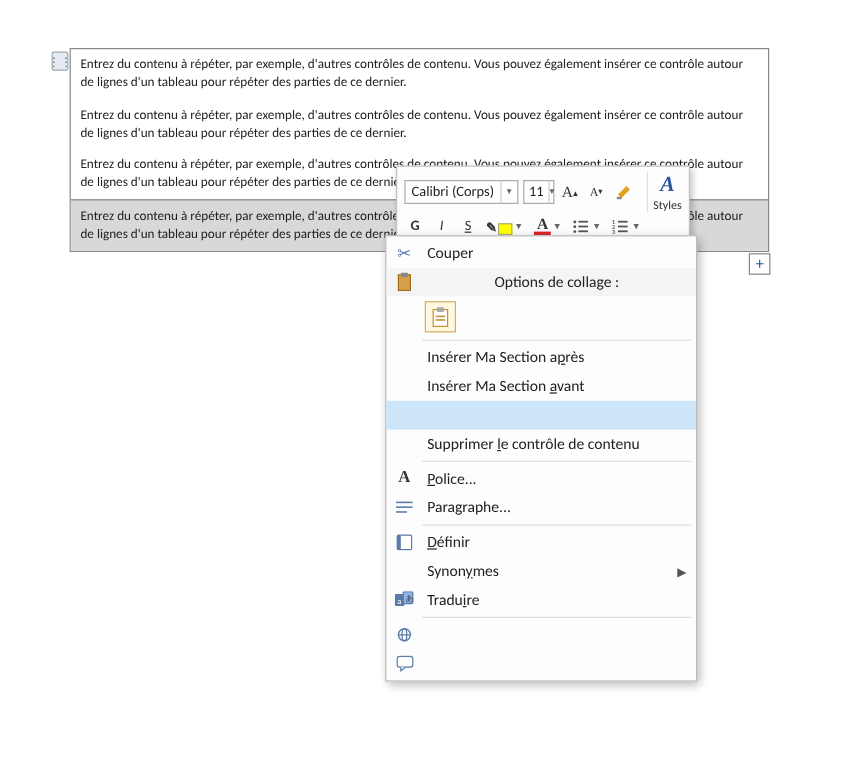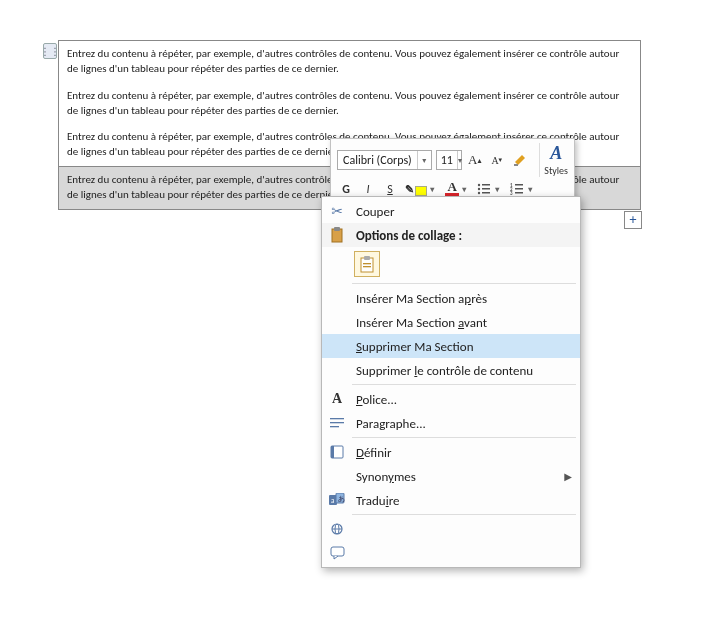--- a/index.html
+++ b/index.html
@@ -157,21 +157,21 @@
     padding: 2px 0;
     font-size: 13px;
   }
   .cm-item {
     display: flex;
     align-items: center;
     height: 24px;
     padding: 0 8px 0 4px;
     gap: 8px;
   }
-  .cm-item.header { font-weight: bold; background: #f4f4f4; }
+  .cm-item.header { font-weight: normal; background: #f4f4f4; text-align: center; }
   .cm-item.hovered { background: #cde5f8; }
   .cm-icon {
     width: 22px;
     height: 20px;
     display: flex;
     align-items: center;
     justify-content: center;
     color: #5a7aa8;
     font-size: 14px;
   }
@@ -306,21 +306,20 @@
   <div class="cm-item">
     <div class="cm-icon"></div>
     <div class="cm-label"><span>Insérer Ma Section a</span><span class="cm-u">p</span><span>rès</span></div>
   </div>
   <div class="cm-item">
     <div class="cm-icon"></div>
     <div class="cm-label"><span>Insérer Ma Section </span><span class="cm-u">a</span><span>vant</span></div>
   </div>
   <div class="cm-item hovered">
     <div class="cm-icon"></div>
-    <div class="cm-label"><span class="cm-u">S</span><span>upprimer Ma Section</span></div>
   </div>
   <div class="cm-item">
     <div class="cm-icon"></div>
     <div class="cm-label"><span>Supprimer </span><span class="cm-u">l</span><span>e contrôle de contenu</span></div>
   </div>
   <div class="cm-sep"></div>
   <div class="cm-item">
     <div class="cm-icon" style="font-family:'Times New Roman';font-weight:bold;color:#333;">A</div>
     <div class="cm-label"><span class="cm-u">P</span><span>olice...</span></div>
   </div>

